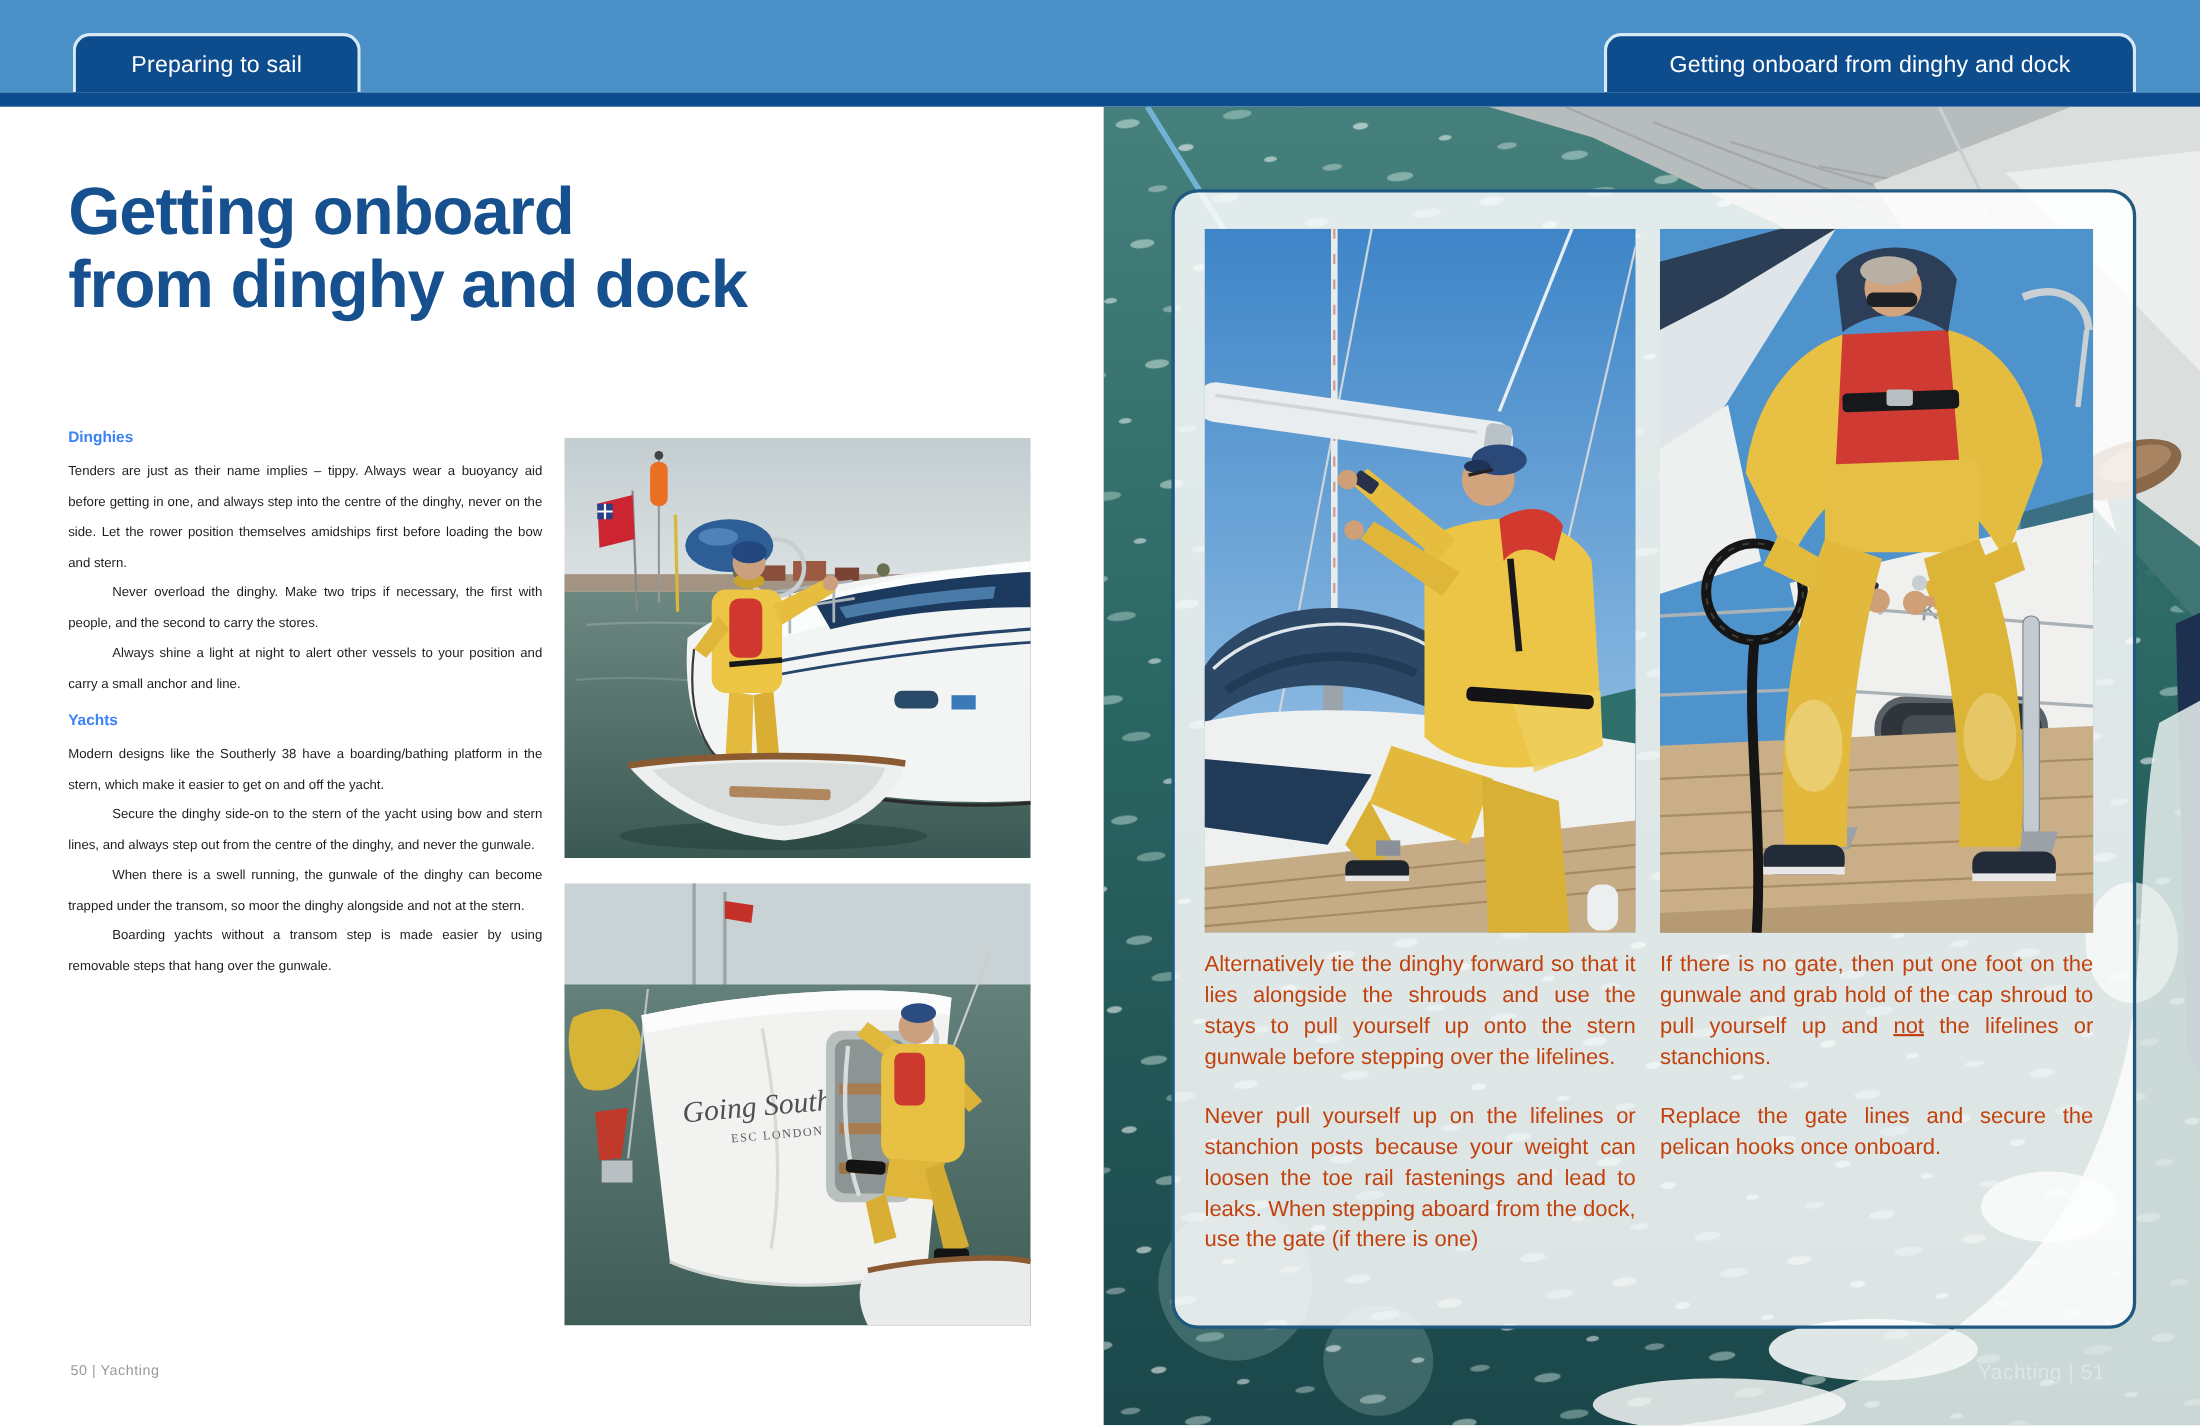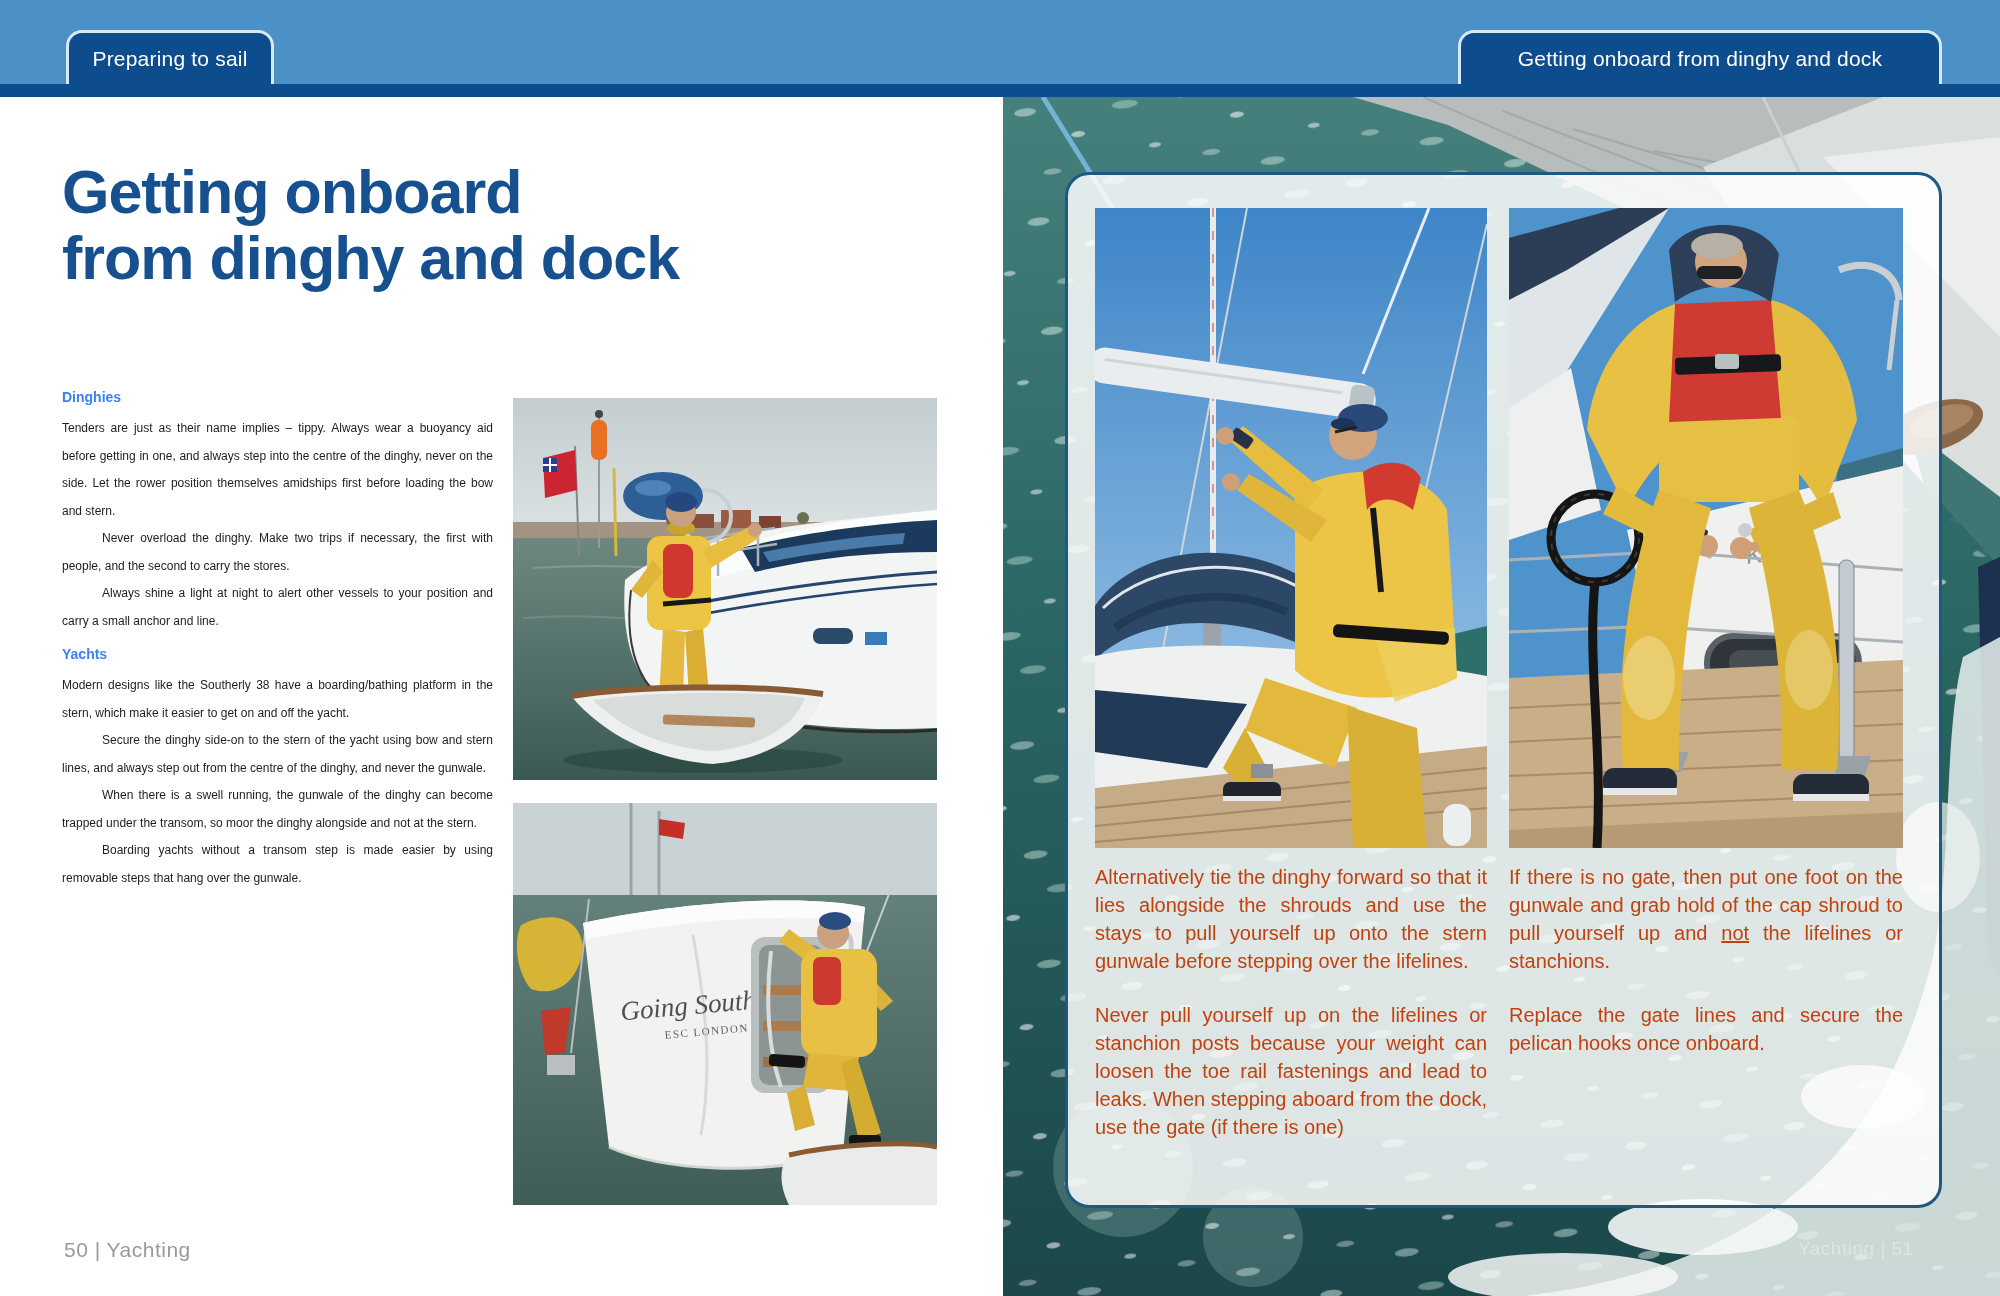--- a/index.html
+++ b/index.html
@@ -9,36 +9,36 @@
   }
   
   .topbar{position:absolute;left:0;top:0;width:2000px;height:84px;background:#4b90c6;}
   .topstrip{position:absolute;left:0;top:84px;width:2000px;height:13px;background:#0d4d8d;}
   .tab{
     position:absolute;top:30px;height:54px;background:#0d4d8d;
     border:3px solid #d6e9f5;border-bottom:none;border-radius:16px 16px 0 0;
     color:#ffffff;font-size:21px;display:flex;align-items:center;justify-content:center;
     box-sizing:border-box;letter-spacing:.2px;
   }
-  .tab-left{left:66px;width:208px;}
+  .tab-left{left:66px;width:262px;}
   .tab-right{left:1458px;width:484px;}
   
   .page-title{
     position:absolute;left:62px;top:118px;width:760px;
     color:#17508f;font-weight:bold;font-size:61px;line-height:66px;letter-spacing:-1px;
   }
   .textcol{position:absolute;left:62px;top:384px;width:431px;color:#1d1d1b;}
   .textcol h2{margin:0 0 5px 0;font-size:14px;line-height:26px;color:#3b82f6;font-weight:bold;}
   .textcol h2.gap{margin-top:6px;}
   .textcol p{margin:0;font-size:12px;line-height:27.5px;text-align:justify;}
   .textcol p.indent{text-indent:40px;}
   figure{margin:0;padding:0;position:absolute;}
   .photo1{left:513px;top:398px;width:424px;height:382px;}
   .photo2{left:513px;top:803px;width:424px;height:402px;}
-  .folio-left{position:absolute;left:64px;top:1238px;font-size:21px;color:#9a9a9a;letter-spacing:.5px;}
+  .folio-left{position:absolute;left:64px;top:1238px;font-size:13px;color:#9a9a9a;letter-spacing:.5px;}
   
   .right-page{position:absolute;left:1003px;top:97px;width:997px;height:1199px;overflow:hidden;}
   .waterbg{position:absolute;left:0;top:0;}
   .whitebox{
     position:absolute;left:62px;top:75px;width:877px;height:1036px;box-sizing:border-box;
     background:rgba(255,255,255,.85);border:3px solid #1f5880;border-radius:24px;
   }
   .photoA{left:27px;top:33px;width:392px;height:640px;}
   .photoB{left:441px;top:33px;width:394px;height:640px;}
   .boxcol{position:absolute;top:688px;color:#c2410c;}

